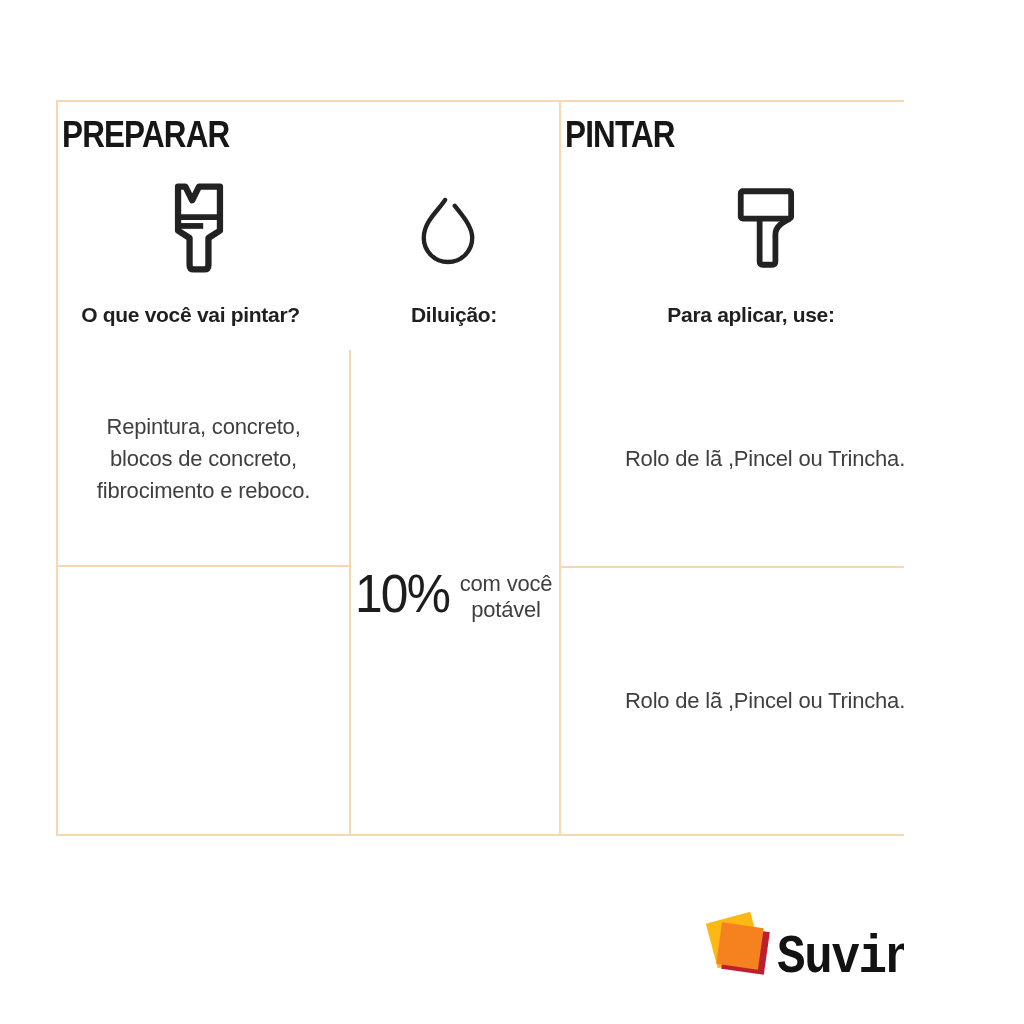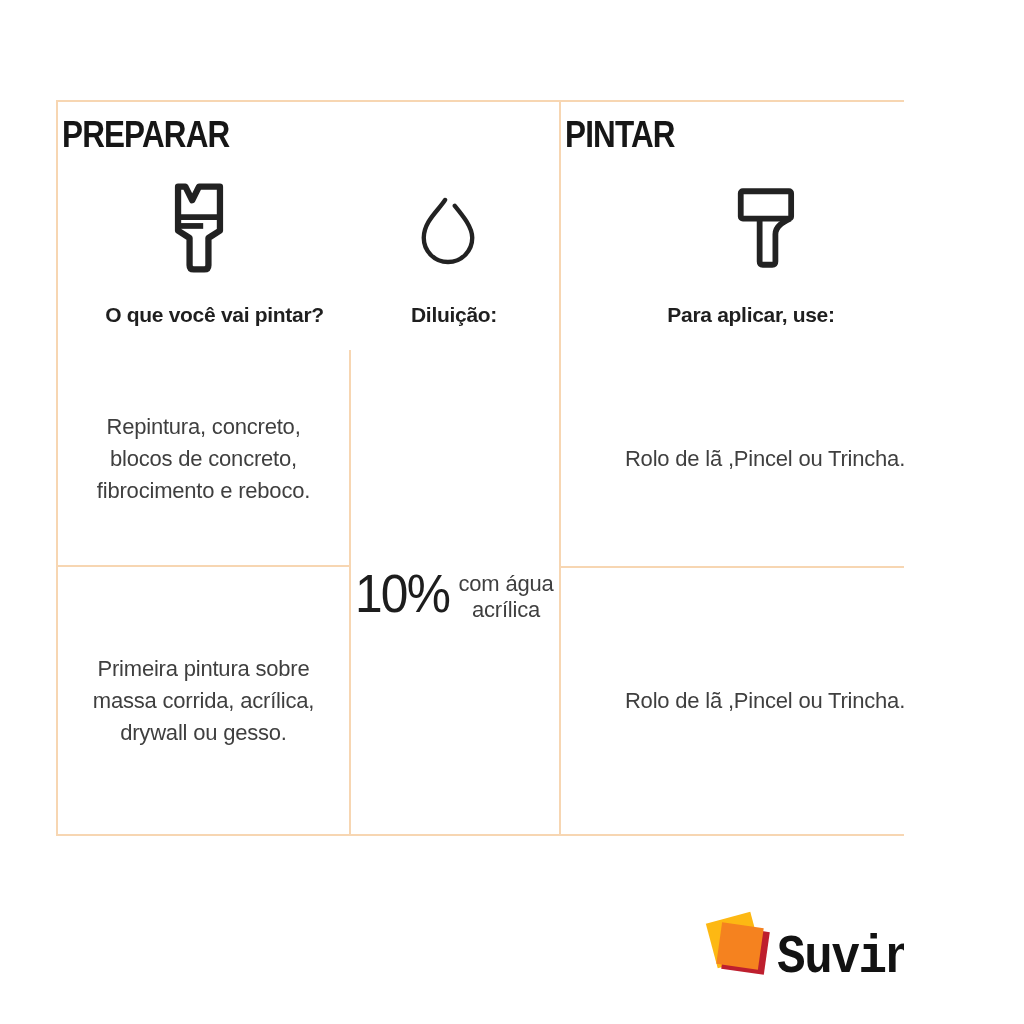--- a/index.html
+++ b/index.html
@@ -75,34 +75,31 @@
 
   <svg class="icon" style="left:416px;top:193px;" width="64" height="76" viewBox="0 0 66 78">
     <path d="M30 7 C 24 17, 8 29, 8 46 a 25 25 0 0 0 50 0 C 58 35 49 24 40 13" stroke-width="4.5" stroke-linecap="round"></path>
   </svg>
 
   <svg class="icon" style="left:735px;top:186px;" width="64" height="84" viewBox="0 0 60 80">
     <rect x="5" y="5" width="48" height="26" rx="2" stroke-width="5.5"></rect>
     <path d="M23 31 V72 Q23 75 26 75 H35 Q38 75 38 72 V46 C38 38 46 34 52 31" stroke-width="5.5" stroke-linejoin="round"></path>
   </svg>
 
-  <div class="col-label" style="left:68px;width:293px;">O que você vai pintar?</div>
+  <div class="col-label" style="left:44px;width:293px;">O que você vai pintar?</div>
   <div class="col-label" style="left:349px;width:210px;">Diluição:</div>
   <div class="col-label" style="left:545px;width:412px;">Para aplicar, use:</div>
 
   <div class="cell" style="left:58px;top:352px;width:291px;height:213px;">Repintura, concreto,
 blocos de concreto,
 fibrocimento e reboco.</div>
-  <div class="cell" style="left:58px;top:567px;width:291px;height:267px;">Primeira pintura sobre
-massa corrida, acrílica,
-drywall ou gesso.</div>
 
   <div class="dilution-cell" style="left:351px;top:350px;width:208px;height:486px;">
     <div class="dilution-value">10%</div>
-    <div class="dilution-note">com água acrílica</div>
+    <div class="dilution-note">com você potável</div>
   </div>
 
   <div class="cell" style="left:561px;top:352px;width:408px;height:214px;">Rolo de lã ,Pincel ou Trincha.</div>
   <div class="cell" style="left:561px;top:568px;width:408px;height:266px;">Rolo de lã ,Pincel ou Trincha.</div>
 
   <div class="logo">
     <div class="logo-square yellow"></div>
     <div class="logo-square red"></div>
     <div class="logo-square orange"></div>
     <div class="logo-text">Suvinil</div>

